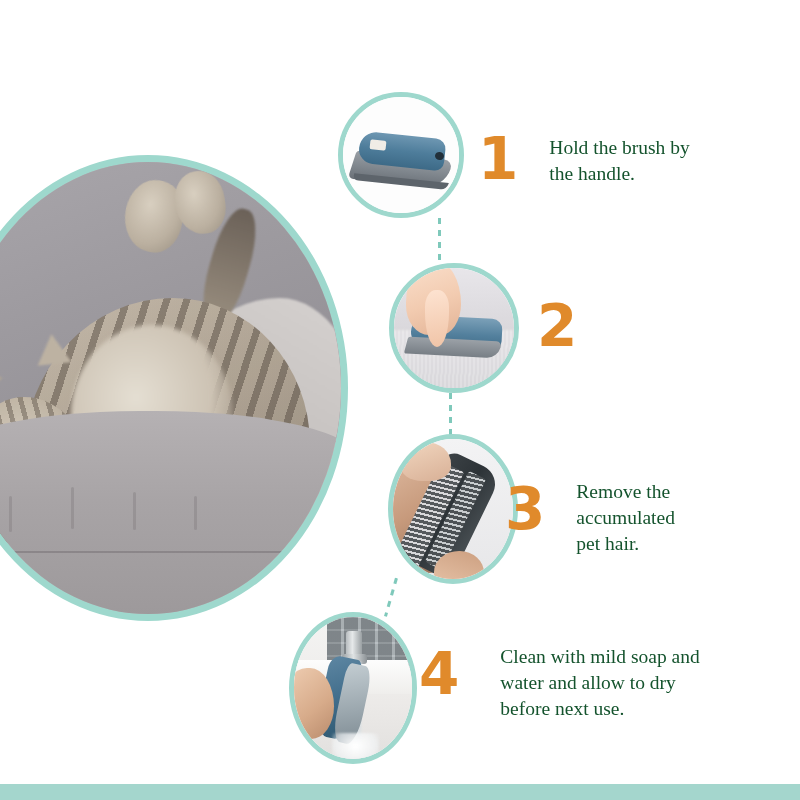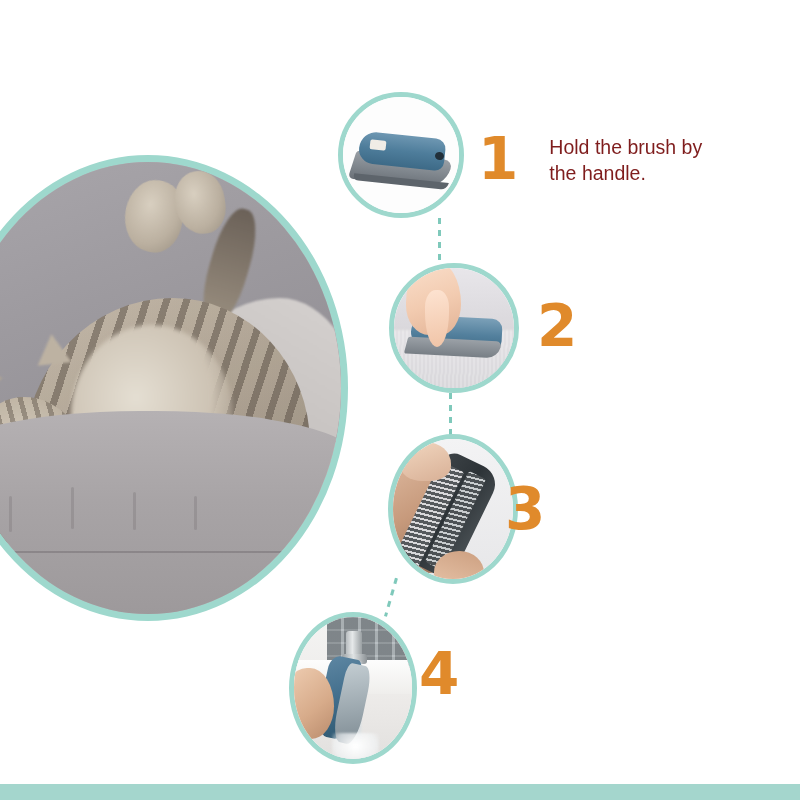--- a/index.html
+++ b/index.html
@@ -316,25 +316,25 @@
   .step-number {
     color: #e08a2b;
     font-family: "DejaVu Sans", sans-serif;
     font-weight: 700;
     font-size: 58px;
     line-height: 1;
     letter-spacing: -1px;
     user-select: none;
   }
   .step-text {
-    color: #7f1d1d;
+    color: #14532d;
     font-size: 19.5px;
     line-height: 1.33;
     white-space: pre-line;
-    font-family: Liberation Sans, sans-serif;
+    font-family: Liberation Serif, serif;
   }
 
   #step-row-1 { left: 478px; top: 130px; }
   #step-row-1 .step-text { margin-left: 32px; margin-top: 5px; }
 
   #step-row-2 { left: 537px; top: 297px; }
   #step-row-2 .step-text { margin-left: 26px; margin-top: -1px; }
 
   #step-row-3 { left: 505px; top: 480px; }
   #step-row-3 .step-text { margin-left: 32px; margin-top: -1px; }
@@ -423,34 +423,40 @@
     <div class="teeth3"></div>
     <div class="teeth3b"></div>
     <div class="thumb3"></div>
     <div class="finger3"></div>
   </div>
 </div>
 <div class="connector" id="connector-3-4"></div>
 
 <div class="step-row" id="step-row-3">
   <div class="step-number">3</div>
+  <div class="step-text">Remove the
+accumulated
+pet hair.</div>
 </div>
 
 <div class="step-circle" id="step-circle-4">
   <div class="photo-inner">
     <div class="p4-bg"></div>
     <div class="tiles4"></div>
     <div class="counter4"></div>
     <div class="faucet4"></div>
     <div class="faucet-tip"></div>
     <div class="water4"></div>
     <div class="brush4"></div>
     <div class="brush4-face"></div>
     <div class="hand4"></div>
     <div class="foam4"></div>
   </div>
 </div>
 
 <div class="step-row" id="step-row-4">
   <div class="step-number">4</div>
+  <div class="step-text">Clean with mild soap and
+water and allow to dry
+before next use.</div>
 </div>
 
 <div id="footer-bar"></div>
 
 </body></html>

